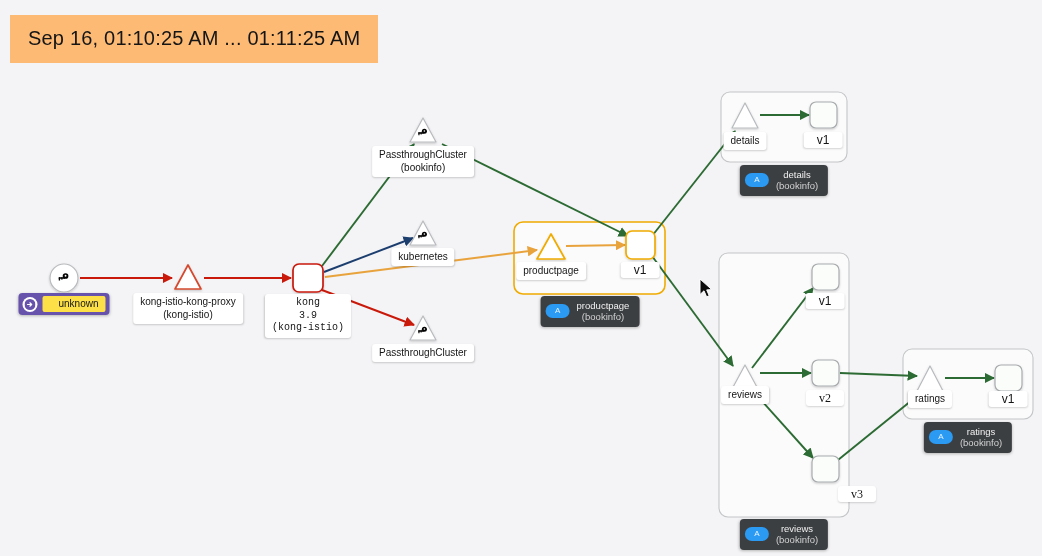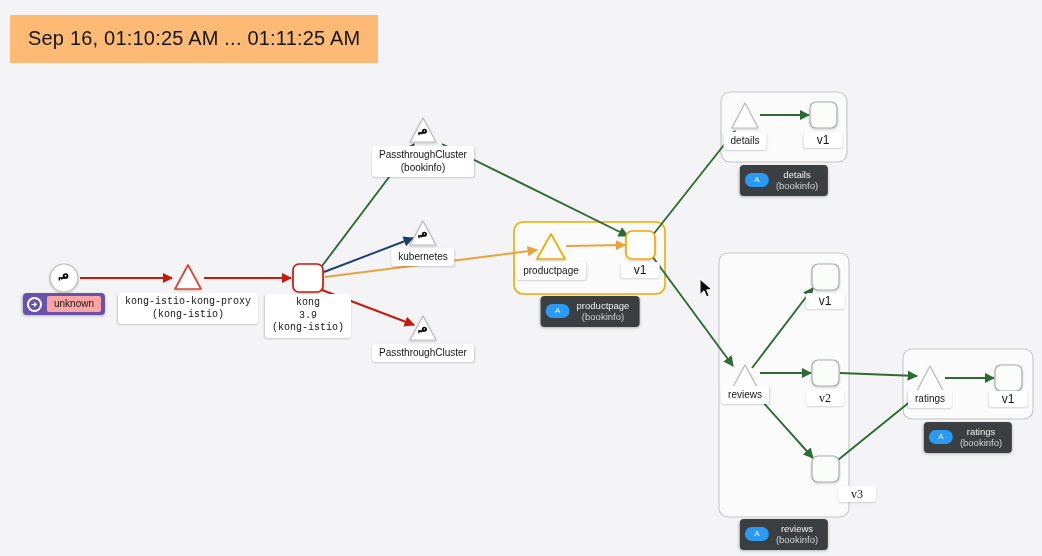--- a/index.html
+++ b/index.html
@@ -117,26 +117,26 @@
     box-shadow: 0 1px 3px rgba(3,3,3,0.25);
   }
   .ubadge .ucircle {
     width: 15px; height: 15px;
     border-radius: 50%;
     background: #ffffff;
     flex: 0 0 auto;
     display: flex; align-items: center; justify-content: center;
   }
   .ubadge .utext {
-    background: #fca5a5;
+    background: #fde047;
     border-radius: 2px;
     font-size: 10px;
     line-height: 13px;
     color: #151515;
-    padding: 1px 7px 2px 7px;
+    padding: 1px 7px 2px 16px;
     white-space: nowrap;
   }
 
   .cursor { position: absolute; z-index: 60; pointer-events: none; }
 </style>
 </head>
 <body>
 
 <div id="canvas">
 
@@ -300,21 +300,21 @@
   <div class="ubadge" style="left:64px; top:293px;">
     <span class="ucircle">
       <svg width="11" height="11" viewBox="0 0 11 11">
         <circle cx="5.5" cy="5.5" r="5.5" fill="#6753ac"></circle>
         <path d="M 3 5.5 L 7 5.5 M 5.4 3.8 L 7.2 5.5 L 5.4 7.2" stroke="#ffffff" stroke-width="1.2" fill="none" stroke-linecap="round" stroke-linejoin="round"></path>
       </svg>
     </span>
     <span class="utext">unknown</span>
   </div>
 
-  <div class="nlabel multi" style="left:188px; top:293px;font-family:Liberation Mono, monospace;">
+  <div class="nlabel multi" style="left:188px; top:293px;">
     <span>kong-istio-kong-proxy</span><br>
     <span>(kong-istio)</span>
   </div>
 
   <div class="nlabel multi" style="left:308px; top:294px;font-family:Liberation Mono, monospace;">
     <span>kong</span><br>
     <span>3.9</span><br>
     <span>(kong-istio)</span>
   </div>
 

